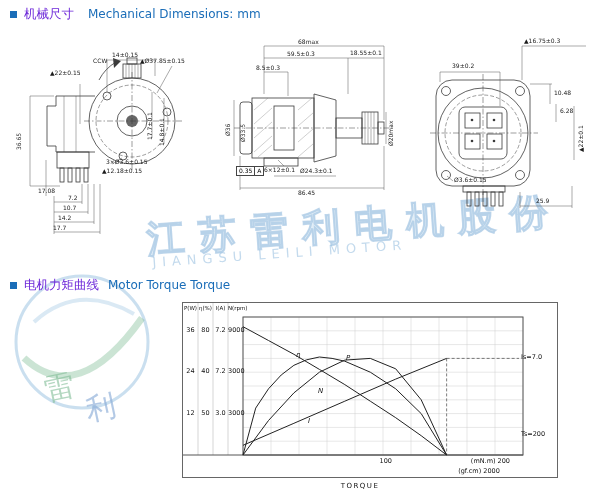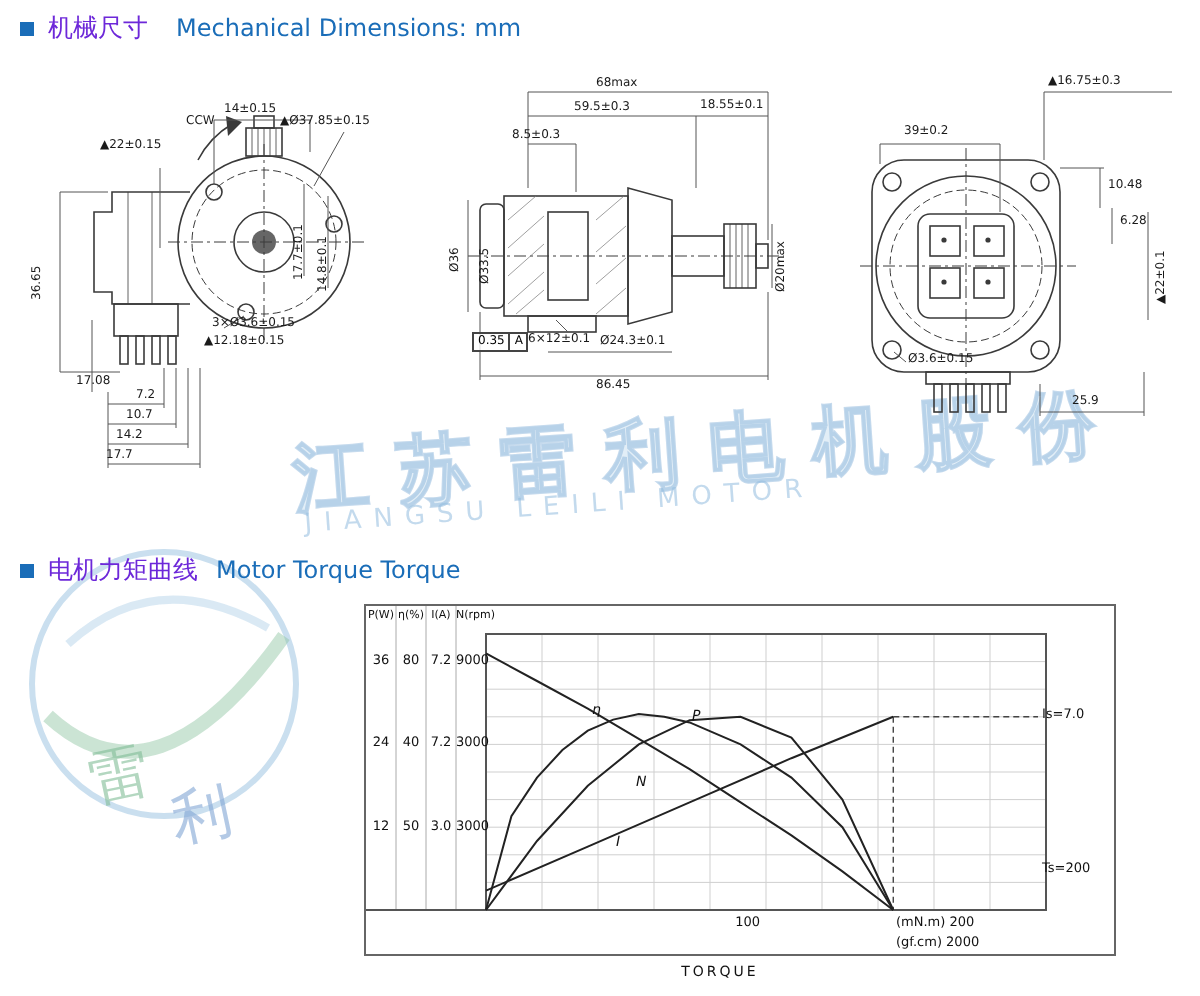--- a/index.html
+++ b/index.html
@@ -291,17 +291,17 @@
   <span class="ch cell" style="left:45px;top:107px">3000</span>
 
   <span class="ch curvelbl" style="left:113px;top:49px">η</span>
   <span class="ch curvelbl" style="left:163px;top:52px">P</span>
   <span class="ch curvelbl" style="left:135px;top:85px">N</span>
   <span class="ch curvelbl" style="left:125px;top:115px">I</span>
 
   <span class="ch" style="left:338px;top:51px">Is=7.0</span>
   <span class="ch" style="left:338px;top:128px">Ts=200</span>
 
-  <span class="ch" style="left:177px;top:155px;width:20px;text-align:right">100</span>
-  <span class="ch" style="left:265px;top:155px;width:62px;">(mN.m) 200</span>
-  <span class="ch" style="left:265px;top:165px;width:62px;text-align:left">(gf.cm) 2000</span>
+  <span class="ch" style="left:189px;top:155px;width:20px;text-align:right">100</span>
+  <span class="ch" style="left:265px;top:155px;width:62px;text-align:right">(mN.m) 200</span>
+  <span class="ch" style="left:265px;top:165px;width:62px;text-align:center">(gf.cm) 2000</span>
 </div>
 <div id="torque-lbl">TORQUE</div>
 
 </body></html>

